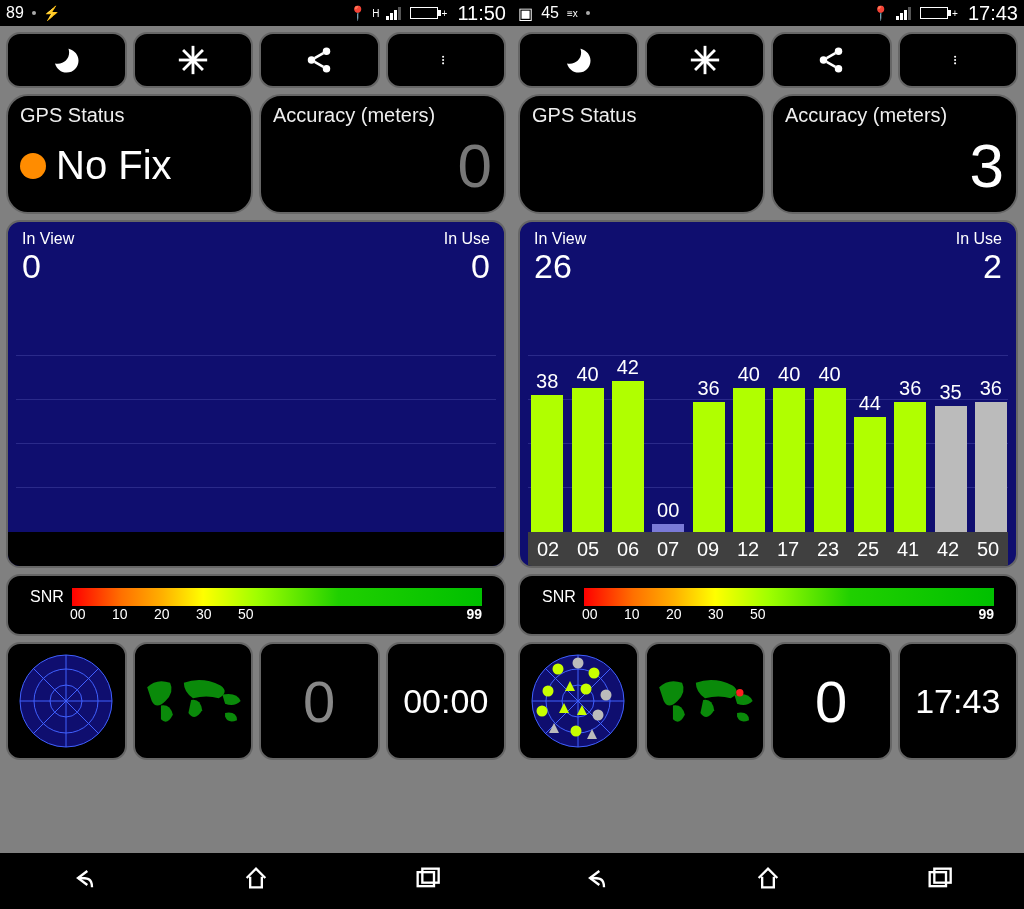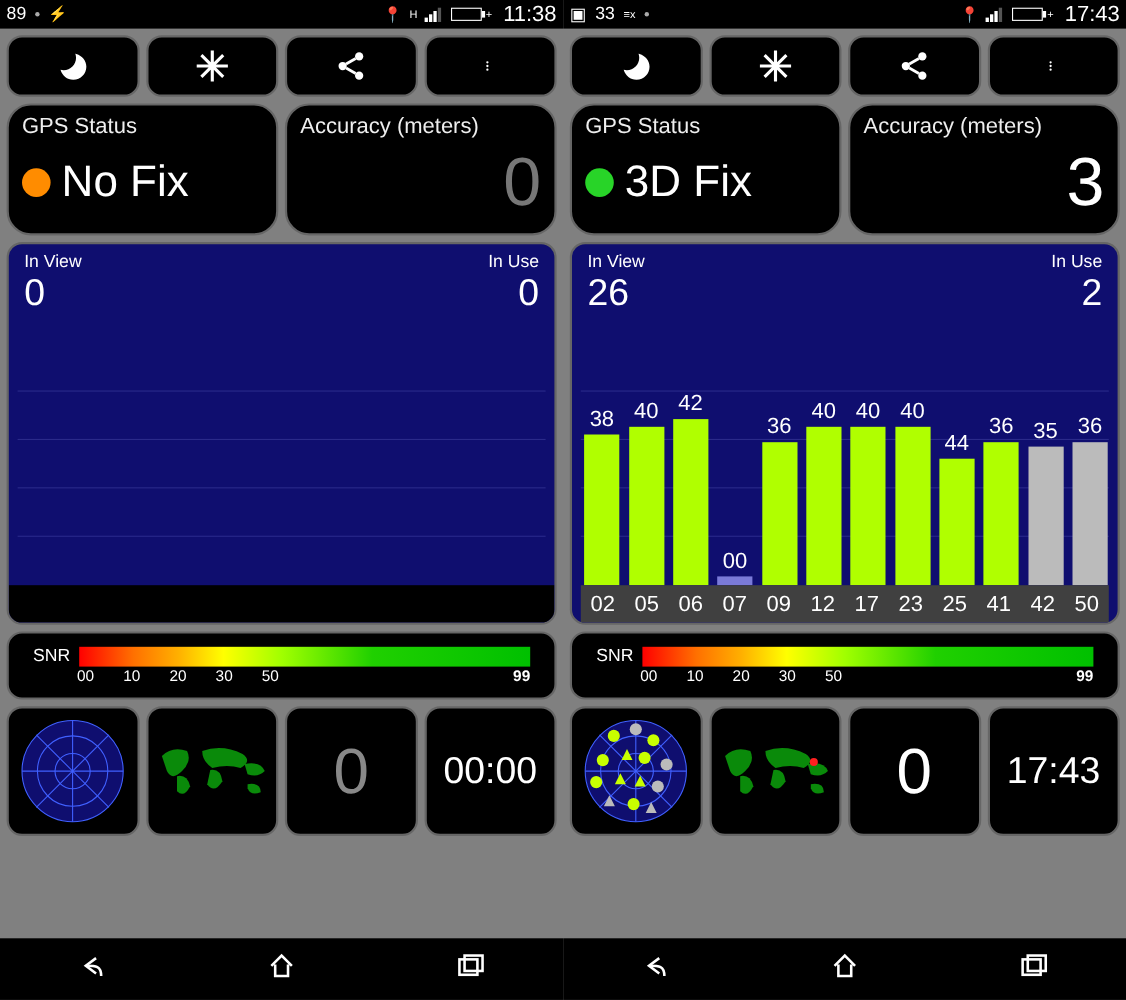--- a/index.html
+++ b/index.html
@@ -203,21 +203,21 @@
         <span style="font-size:14px">📍</span>
         <span style="font-size:10px">H</span>
         <span class="sig">
             <span></span>
             <span></span>
             <span></span>
             <span></span>
           </span>
         <span class="batt"><span class="fill" style="width:70%"></span></span>
           <span class="plus">+</span>
-        <span class="clock">11:38</span>
+        <span class="clock">11:50</span>
       </div>
     </div>
 
     <div class="toolbar">
       <div class="tbtn">
           <svg viewBox="0 0 24 24" width="30" height="30">
             <path fill="#fff" d="M14 3c.3 1 .5 2 .5 3 0 5-4 9-9 9-.8 0-1.6-.1-2.3-.3C4.5 19 8 22 12.5 22 18 22 22 17.5 22 12.5 22 8 19 4.5 14.7 3.2 14.5 3.1 14.2 3 14 3z"></path>
           </svg>
         </div>
       <div class="tbtn">
@@ -347,21 +347,21 @@
       <div class="nav-icon"><svg viewBox="0 0 24 24">
             <rect x="4" y="7" width="14" height="12" stroke="#fff" stroke-width="2" fill="none"></rect>
             <rect x="8" y="4" width="14" height="12" stroke="#fff" stroke-width="2" fill="none"></rect>
           </svg></div>
     </div>
   </div>
   <div class="phone">
     <div class="status-bar">
       <div class="status-left">
         <span>▣</span>
-        <span>33</span>
+        <span>45</span>
         <span style="font-size:10px">≡x</span>
         <span class="dot"></span>
 
       </div>
       <div class="status-right">
         <span style="font-size:14px">📍</span>
 
         <span class="sig">
             <span></span>
             <span></span>
@@ -405,24 +405,20 @@
             <circle cx="5" cy="4" r="2.5" fill="#fff"></circle>
             <circle cx="5" cy="12" r="2.5" fill="#fff"></circle>
             <circle cx="5" cy="20" r="2.5" fill="#fff"></circle>
           </svg>
         </div>
     </div>
 
     <div class="panels">
       <div class="panel">
         <div class="panel-label">GPS Status</div>
-        <div class="panel-body">
-          <div class="status-dot" style="background:#28d428"></div>
-          <div class="status-text">3D Fix</div>
-        </div>
       </div>
       <div class="panel">
         <div class="panel-label">Accuracy (meters)</div>
         <div class="panel-body">
           <div class="accuracy-val active">3</div>
         </div>
       </div>
     </div>
 
     <div class="sat-chart">

